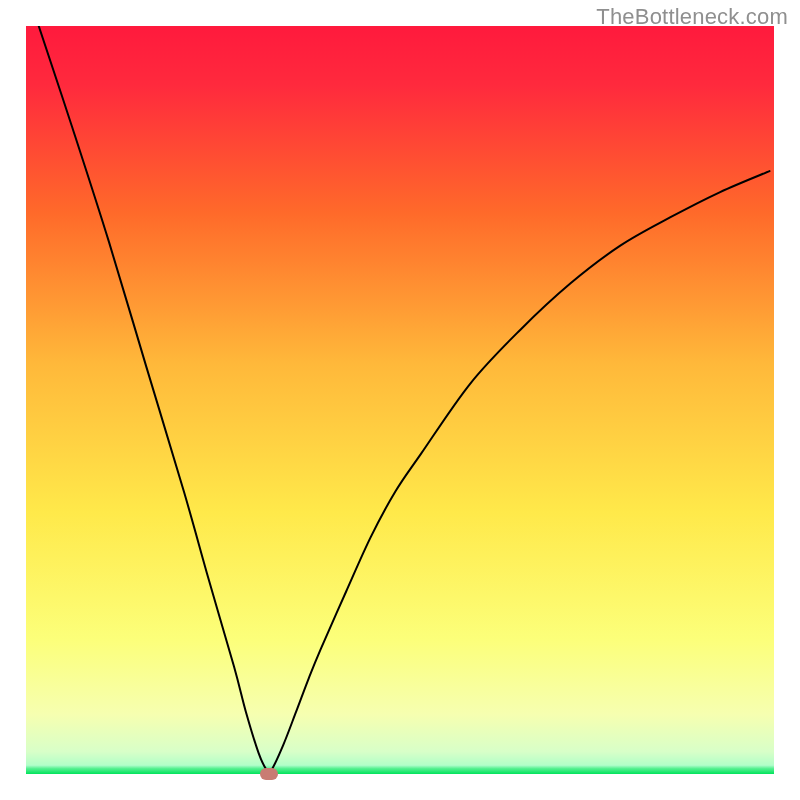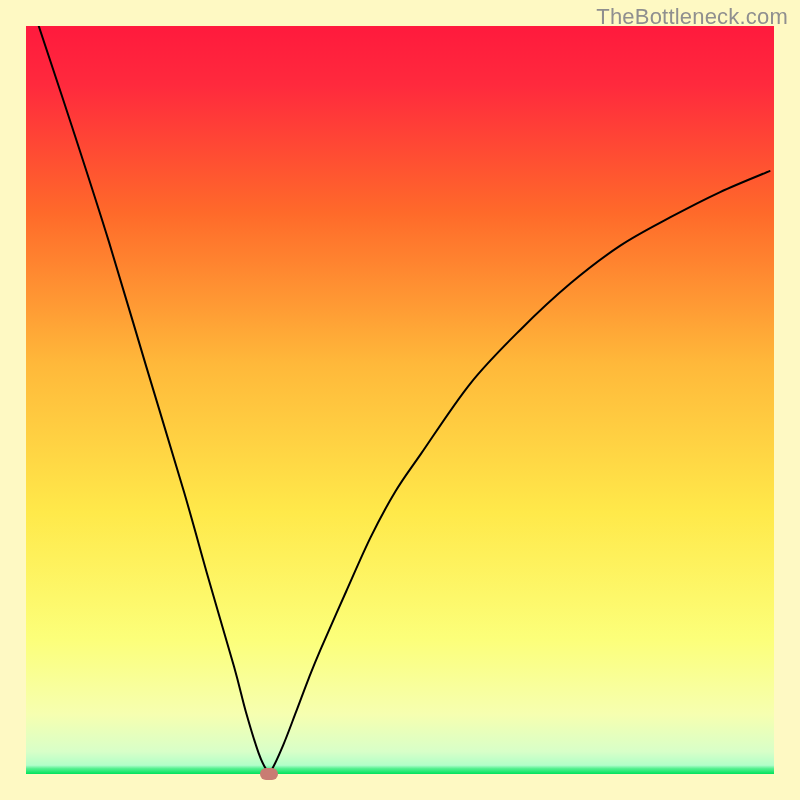--- a/index.html
+++ b/index.html
@@ -8,21 +8,21 @@
     width: 800px;
     height: 800px;
     background: #000000;
     font-family: Arial, Helvetica, sans-serif;
     overflow: hidden;
   }
   .frame {
     position: relative;
     width: 800px;
     height: 800px;
-    background: #fef9c3;
+    background: #ffffff;
   }
   .watermark {
     position: absolute;
     top: 4px;
     right: 12px;
     color: #8f8f8f;
     font-size: 22px;
     letter-spacing: 0.2px;
     font-weight: 400;
     z-index: 5;

